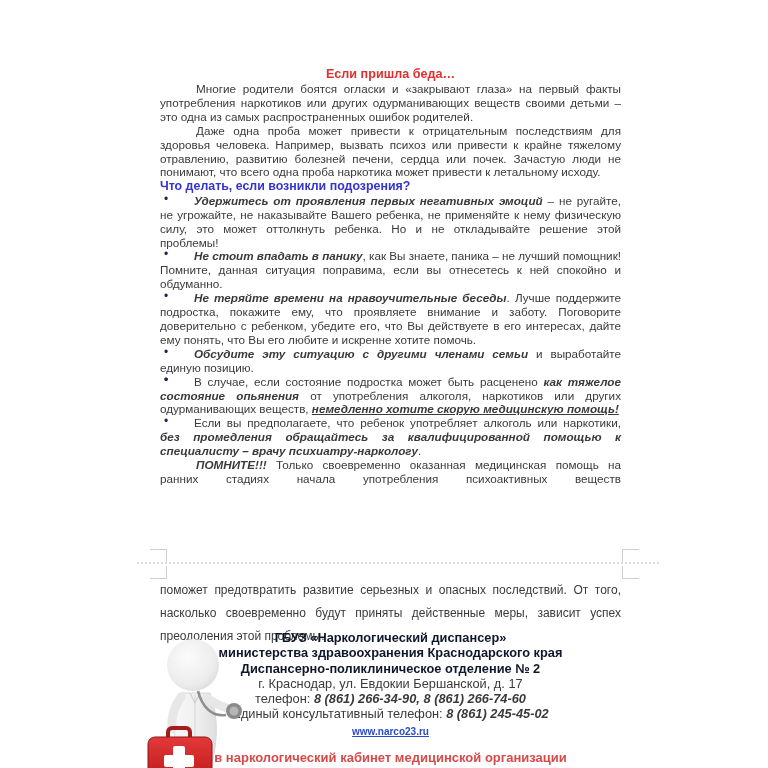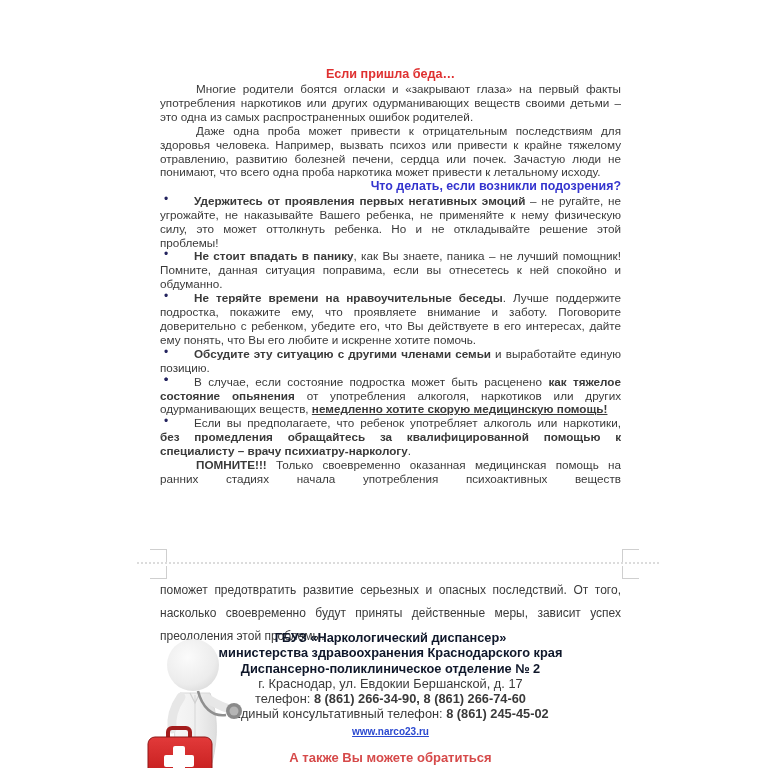--- a/index.html
+++ b/index.html
@@ -6,26 +6,26 @@
   .sheet{
     position:relative;width:768px;height:768px;background:#ffffff;overflow:hidden;
     font-family:"Liberation Sans", sans-serif;color:#3a3a3a;margin-top:45px;
     -webkit-font-smoothing:antialiased;
   }
   .col{position:absolute;left:160px;width:461px;}
   .page1{top:22px;font-size:11.7px;line-height:13.9px;}
   .page2{top:534px;font-size:12px;line-height:23px;}
   p{margin:0;text-align:justify;}
   .indent{text-indent:36px;}
-  .b{font-weight:bold;}
+  .b{font-weight:bold;font-style:italic;}
   .u{text-decoration:underline;}
   .title{font-weight:bold;text-align:center;font-size:12.6px;line-height:15px;}
   .red{color:#df3030;}
   .blueh{color:#3434ce;}
-  .heading{font-weight:bold;text-align:right;font-size:12.4px;line-height:14.5px;}
+  .heading{font-weight:bold;text-align:left;font-size:12.4px;line-height:14.5px;}
   .bullet{position:relative;text-indent:34px;}
   .dot{position:absolute;left:4px;top:-1px;text-indent:0;color:#23235e;font-size:12px;}
   .lastjust{text-align-last:justify;}
   
   .pbreak-line{position:absolute;left:137px;top:517px;width:522px;border-top:2px dotted #dcdcdc;}
   .corner{position:absolute;width:16px;height:12px;border:0 solid #cfcfcf;}
   .c-l-top{left:150px;top:504px;border-right-width:1.5px;border-top-width:1.5px;}
   .c-l-bot{left:150px;top:521px;border-right-width:1.5px;border-bottom-width:1.5px;}
   .c-r-top{left:622px;top:504px;border-left-width:1.5px;border-top-width:1.5px;}
   .c-r-bot{left:622px;top:521px;border-left-width:1.5px;border-bottom-width:1.5px;}
@@ -95,21 +95,20 @@
     <div class="blue">ГБУЗ «Наркологический диспансер»</div>
     <div class="blue">министерства здравоохранения Краснодарского края</div>
     <div class="blue">Диспансерно-поликлиническое отделение № 2</div>
     <div class="dark"><span>г. Краснодар, ул. Евдокии Бершанской, д. 17</span></div>
     <div class="dark"><span>телефон: </span><span class="b">8 (861) 266-34-90, 8 (861) 266-74-60</span></div>
     <div class="dark"><span>Единый консультативный телефон: </span><span class="b">8 (861) 245-45-02</span></div>
     <a class="site" href="#">www.narco23.ru</a>
   </div>
 
   <div class="rednote">
-    <div>А также Вы можете обратиться</div>
     <div>в наркологический кабинет медицинской организации</div>
   </div>
 
   <div class="mascot">
     <svg width="112" height="170" viewBox="0 0 112 170" xmlns="http://www.w3.org/2000/svg">
       <defs>
         <radialGradient id="gHead" cx="40%" cy="35%" r="75%">
           <stop offset="0%" stop-color="#fbfbfb"></stop>
             <stop offset="70%" stop-color="#ececec"></stop>
             <stop offset="100%" stop-color="#d9d9d9"></stop>

